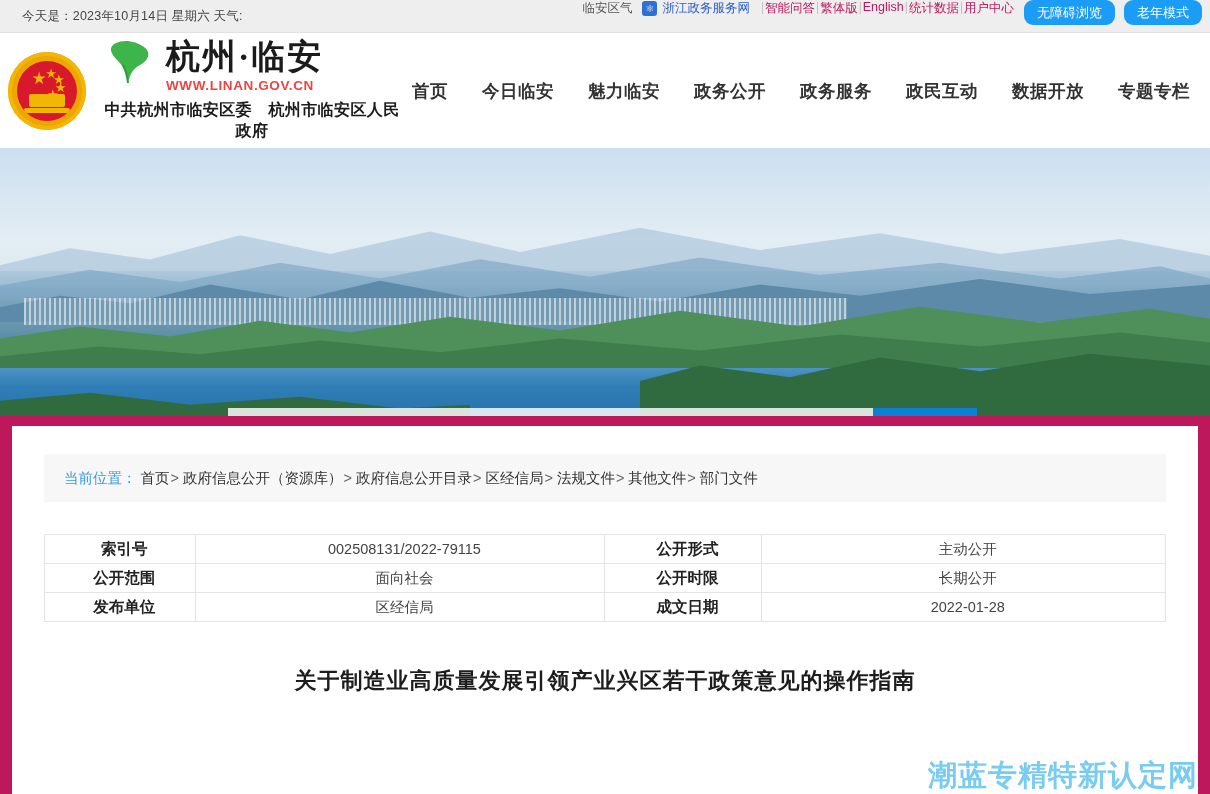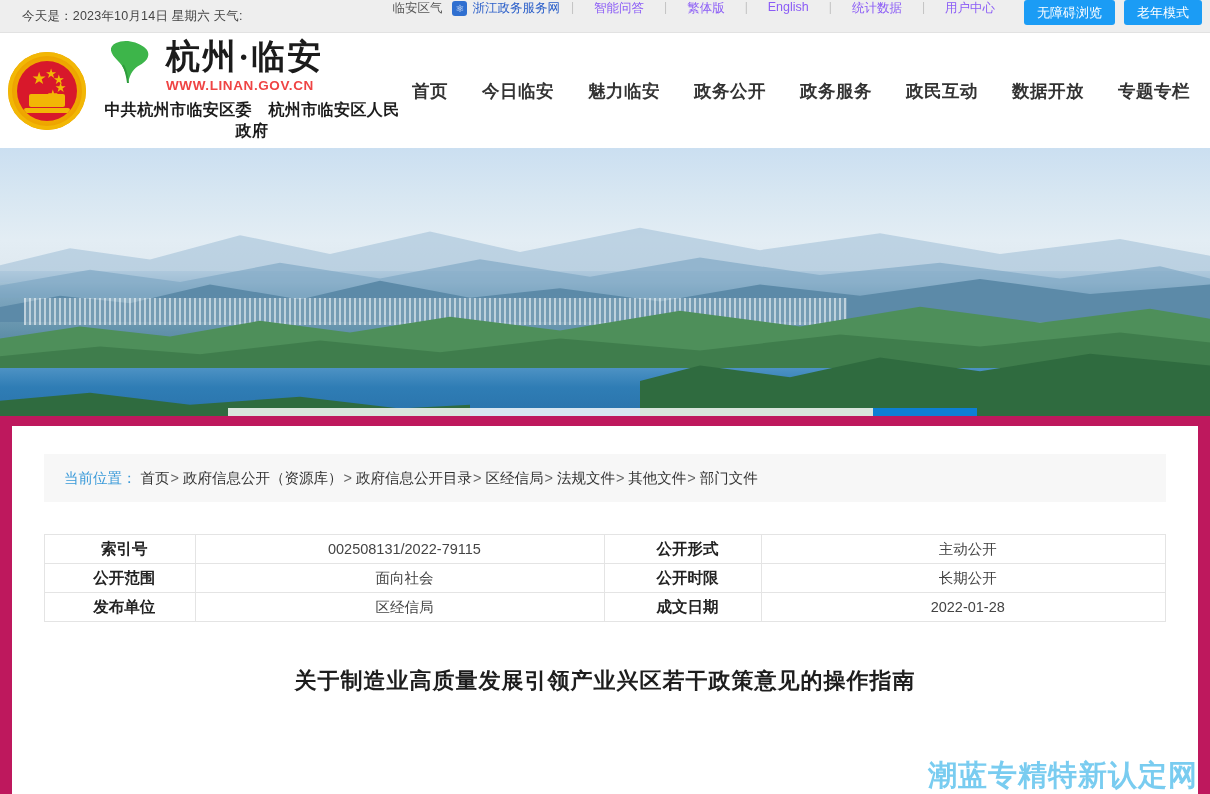--- a/index.html
+++ b/index.html
@@ -20,36 +20,36 @@
     align-items: center;
     font-size: 12.5px;
     color: #444;
     position: relative;
   }
   .topbar-left { padding-left: 22px; white-space: nowrap; letter-spacing: .2px; }
   .topbar-right {
     position: absolute; right: 8px; top: 0; height: 33px;
     display: flex; align-items: flex-start; gap: 0px;
   }
-  .tb-item { padding: 0 20px; white-space: nowrap; color: #8b5cf6; }
+  .tb-item { padding: 0 1px; white-space: nowrap; color: #be185d; }
   .tb-sep { color: #c2c2c2; font-size: 12px; }
   .zjzw {
     display: flex; align-items: center; gap: 5px;
     color: #2b5fc9; padding: 0 11px 0 6px; white-space: nowrap;
   }
   .zjzw-label { color: #555; padding-right: 4px; }
   .zj-icon {
     width: 15px; height: 15px; border-radius: 3px;
     background: #2f6fd0; display: inline-flex;
     align-items: center; justify-content: center;
     color: #fff; font-size: 10px; line-height: 1; font-weight: bold;
   }
   .tb-btn {
     background: #1b9cf5; color: #fff; border: none;
-    border-radius: 3px; font-size: 13px;
+    border-radius: 9px; font-size: 13px;
     height: 25px; padding: 0 13px; margin-left: 9px;
     font-family: inherit; cursor: pointer; white-space: nowrap;
   }
 
   
   .header {
     height: 115px; background: #fff;
     display: flex; align-items: center;
   }
   .logo-wrap { display: flex; align-items: center; padding-left: 8px; }

